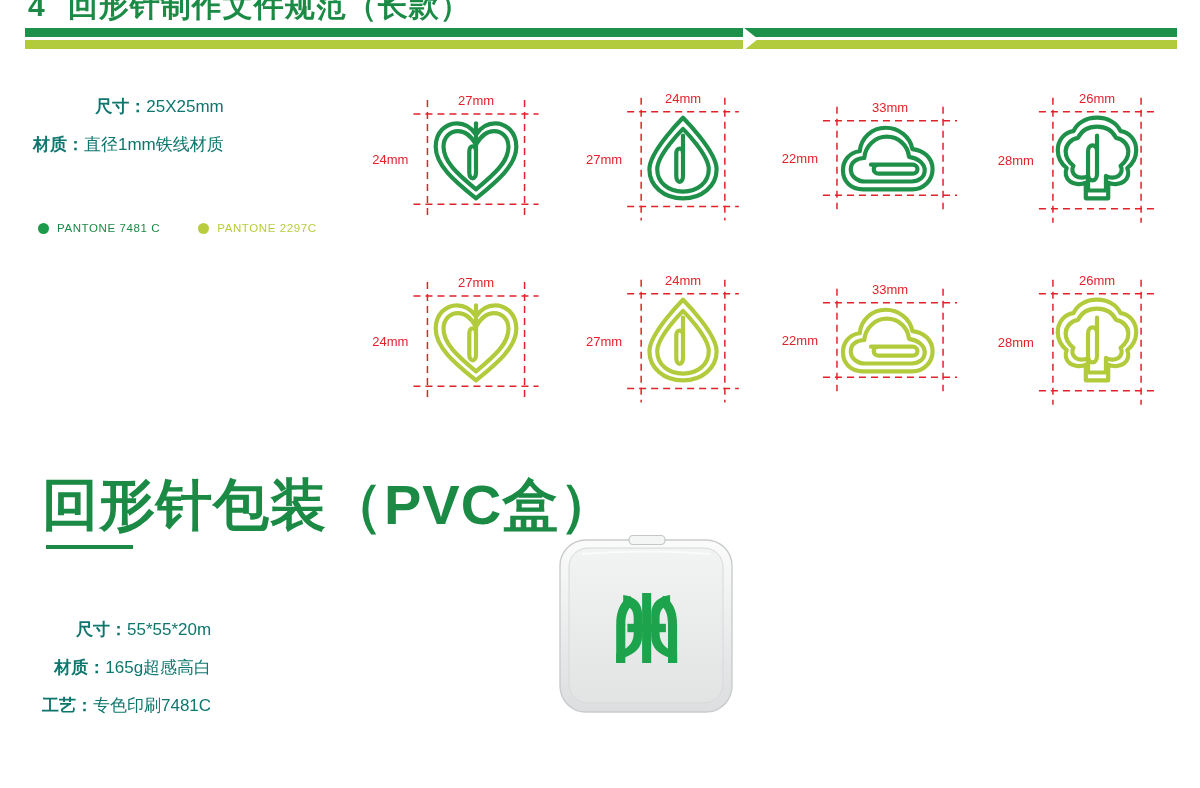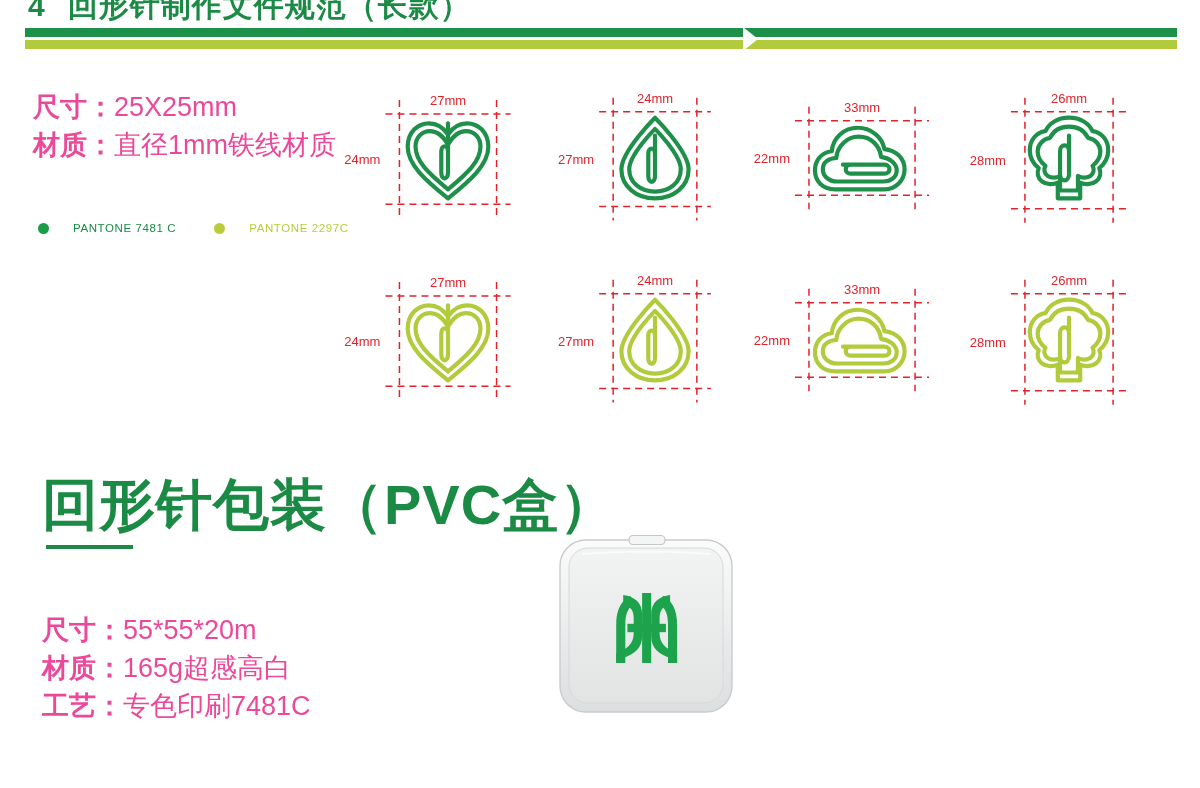--- a/index.html
+++ b/index.html
@@ -26,36 +26,36 @@
     position: absolute; left: 718px; top: -1px;
     width: 0; height: 0;
     border-top: 12px solid transparent;
     border-bottom: 12px solid transparent;
     border-left: 15px solid #ffffff;
   }
 
   
   .spec-block { position: absolute; left: 33px; top: 88px; }
   .spec-line {
-    font-size: 27px; color: #ec4899; line-height: 38px; white-space: nowrap;
+    font-size: 17px; color: #0f766e; line-height: 38px; white-space: nowrap; text-align: right;
   }
   .spec-key { font-weight: 700; }
   .spec-val { font-weight: 400; }
 
   .pantone-row {
     position: absolute; left: 38px; top: 222px;
     display: flex; align-items: center; gap: 10px;
   }
-  .pantone-item { display: flex; align-items: center; gap: 24px; }
+  .pantone-item { display: flex; align-items: center; gap: 8px; }
   .pantone-dot { width: 11px; height: 11px; border-radius: 50%; display: block; }
   .pantone-label { font-size: 11.5px; letter-spacing: .6px; white-space: nowrap; }
   .pantone-gap { width: 18px; }
 
   
-  .clip-grid { position: absolute; left: 340px; top: 80px; width: 830px; height: 360px; }
+  .clip-grid { position: absolute; left: 368px; top: 80px; width: 830px; height: 360px; }
   .clip-cell { position: absolute; width: 215px; height: 175px; }
   .clip-svg { position: absolute; left: 0; top: 0; width: 215px; height: 175px; overflow: visible; }
 
   
   .section-title {
     position: absolute; left: 42px; top: 468px;
     font-size: 56px; font-weight: 700; color: #1a8a45; letter-spacing: 1px;
     white-space: nowrap;
   }
   .section-underline {

